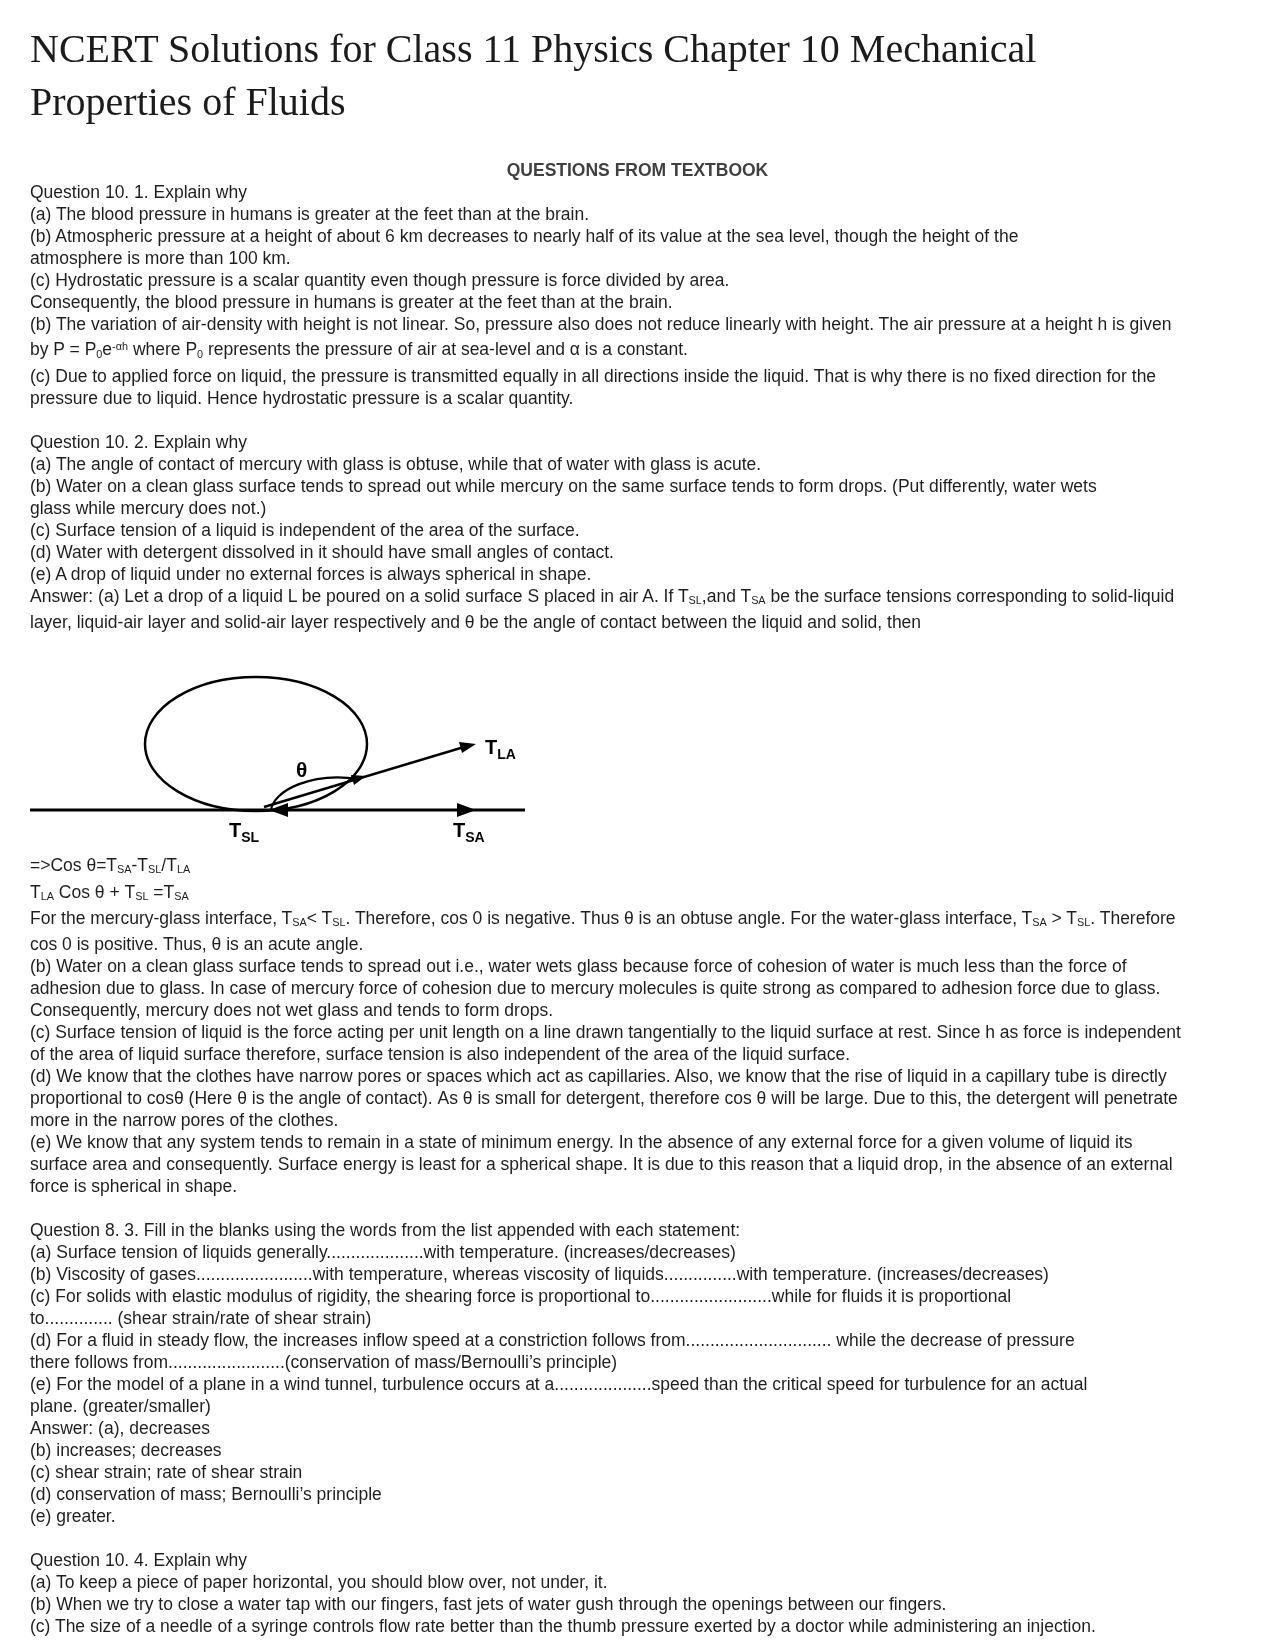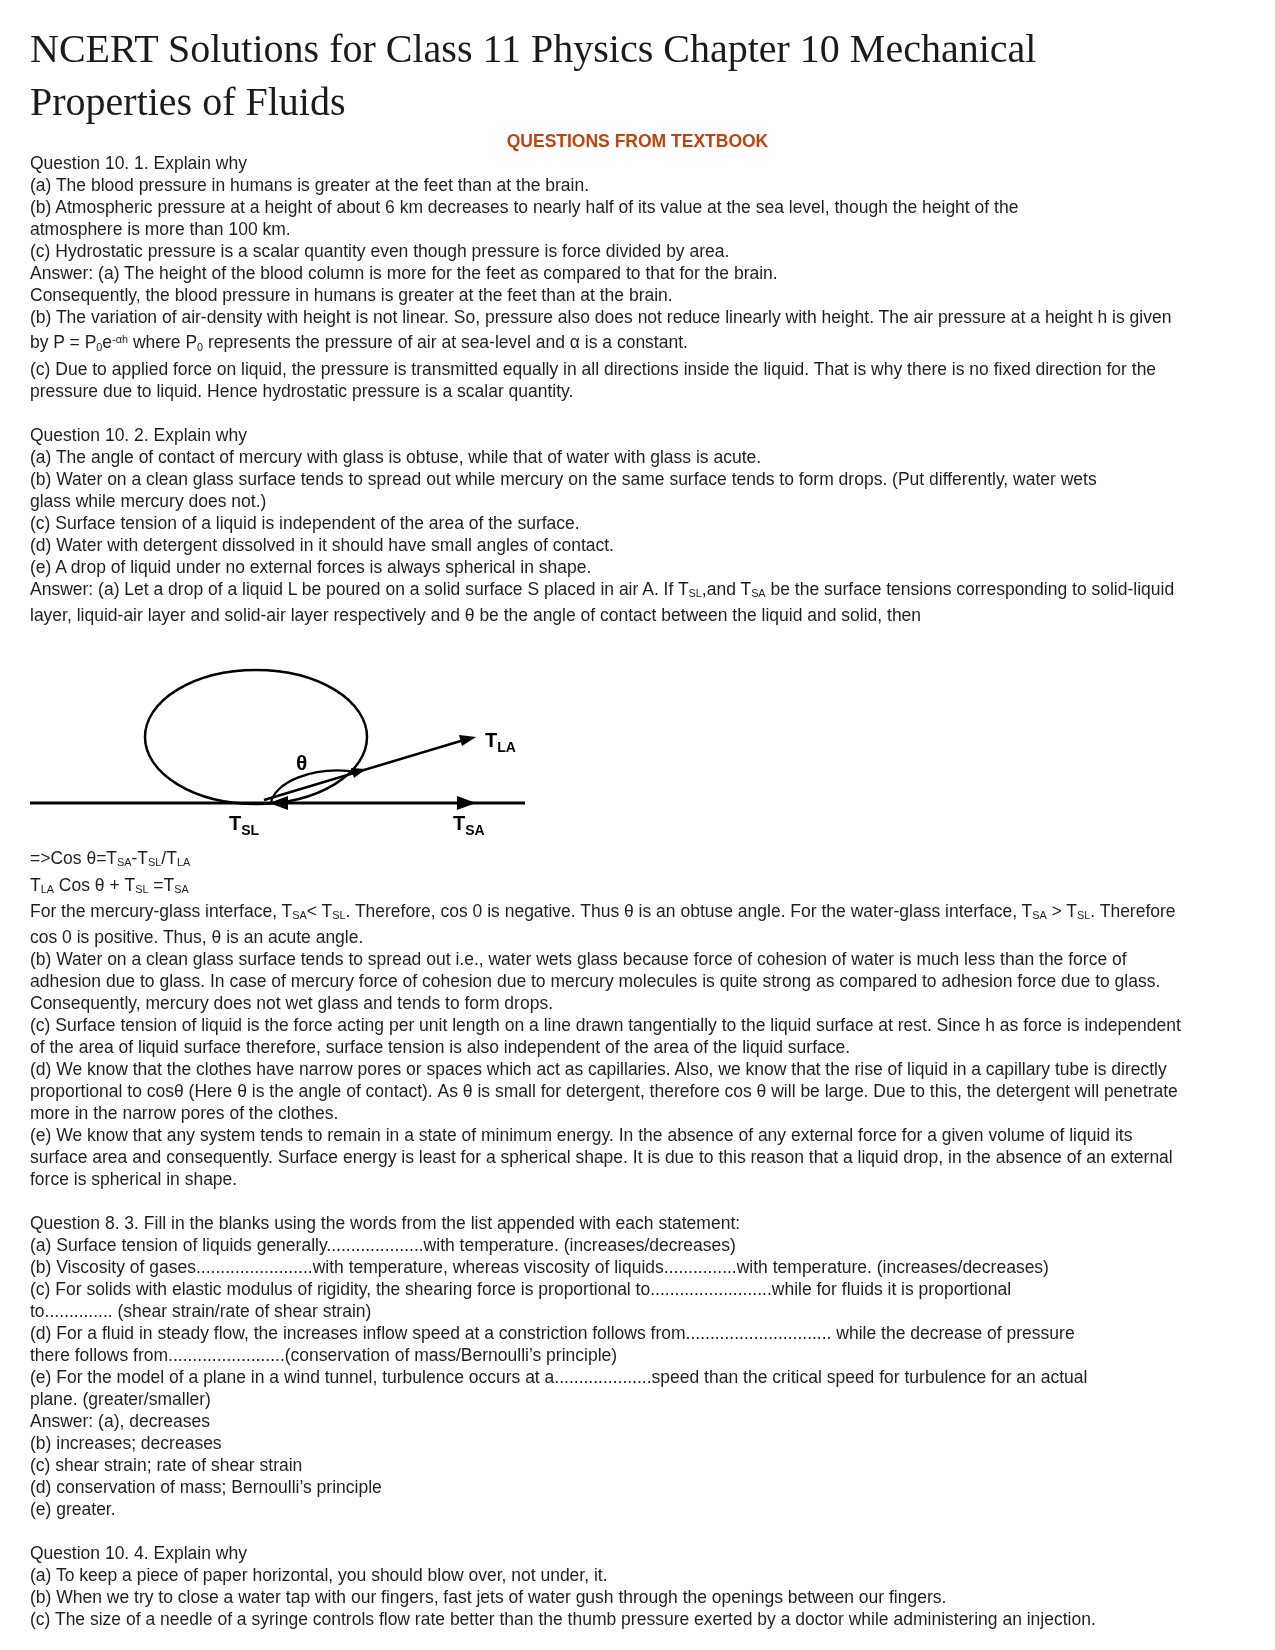--- a/index.html
+++ b/index.html
@@ -1,19 +1,19 @@
 <!DOCTYPE html>
 <html><head>
 <meta charset="utf-8">
 <style>
   html,body{margin:0;padding:0;background:#ffffff;}
   body{width:1275px;height:1650px;overflow:hidden;font-family:"Liberation Sans",sans-serif;color:#1c1c1e;}
   .page{box-sizing:border-box;width:1275px;min-height:1650px;padding:22px 30px 20px 30px;background:#ffffff;}
   .title{font-size:40px;line-height:53px;font-weight:400;color:#1b1b1d;letter-spacing:0;font-family:Liberation Serif, serif;}
-  .subtitle{margin-top:2px;text-align:center;font-weight:700;font-size:17.5px;line-height:22px;color:#c2410c;}
+  .subtitle{margin-top:31px;text-align:center;font-weight:700;font-size:17.5px;line-height:22px;color:#404040;}
   .flow .block{margin:0;}
   .flow .block.gap{margin-top:22px;}
   .line{font-size:17.5px;line-height:22px;white-space:pre;color:#1f1f21;}
   .line span{white-space:pre;}
   .b{font-weight:400;}
   .sb{font-size:0.62em;vertical-align:-0.22em;}
   .sp{font-size:0.62em;vertical-align:0.5em;margin-top:43px;}
   .fig{margin:7px 0 9px 0;}
   .fig svg{display:block;}
   .svg-label{font-family:"Liberation Sans",sans-serif;font-weight:700;fill:#000;}
@@ -30,21 +30,20 @@
 
   <div class="subtitle">QUESTIONS FROM TEXTBOOK</div>
 
   <div id="flow-1" class="flow">
       <div class="block">
         <div class="line"><span class="b">Question 10. 1. Explain why</span></div>
         <div class="line"><span class="b">(a) The blood pressure in humans is greater at the feet than at the brain.</span></div>
         <div class="line"><span class="b">(b) Atmospheric pressure at a height of about 6 km decreases to nearly half of its value at the sea level, though the height of the</span></div>
         <div class="line"><span class="b">atmosphere is more than 100 km.</span></div>
         <div class="line"><span class="b">(c) Hydrostatic pressure is a scalar quantity even though pressure is force divided by area.</span></div>
-        <div class="line"><span class="b">Answer:</span><span> (a) The height of the blood column is more for the feet as compared to that for the brain.</span></div>
         <div class="line"><span>Consequently, the blood pressure in humans is greater at the feet than at the brain.</span></div>
         <div class="line"><span>(b) The variation of air-density with height is not linear. So, pressure also does not reduce linearly with height. The air pressure at a height h is given</span></div>
         <div class="line"><span>by P = P</span><span class="sb">0</span><span>e</span><span class="sp">-αh</span><span> where P</span><span class="sb">0</span><span> represents the pressure of air at sea-level and α is a constant.</span></div>
         <div class="line"><span>(c) Due to applied force on liquid, the pressure is transmitted equally in all directions inside the liquid. That is why there is no fixed direction for the</span></div>
         <div class="line"><span>pressure due to liquid. Hence hydrostatic pressure is a scalar quantity.</span></div>
       </div>
       <div class="block gap">
         <div class="line"><span class="b">Question 10. 2. Explain why</span></div>
         <div class="line"><span class="b">(a) The angle of contact of mercury with glass is obtuse, while that of water with glass is acute.</span></div>
         <div class="line"><span class="b">(b) Water on a clean glass surface tends to spread out while mercury on the same surface tends to form drops. (Put differently, water wets</span></div>

